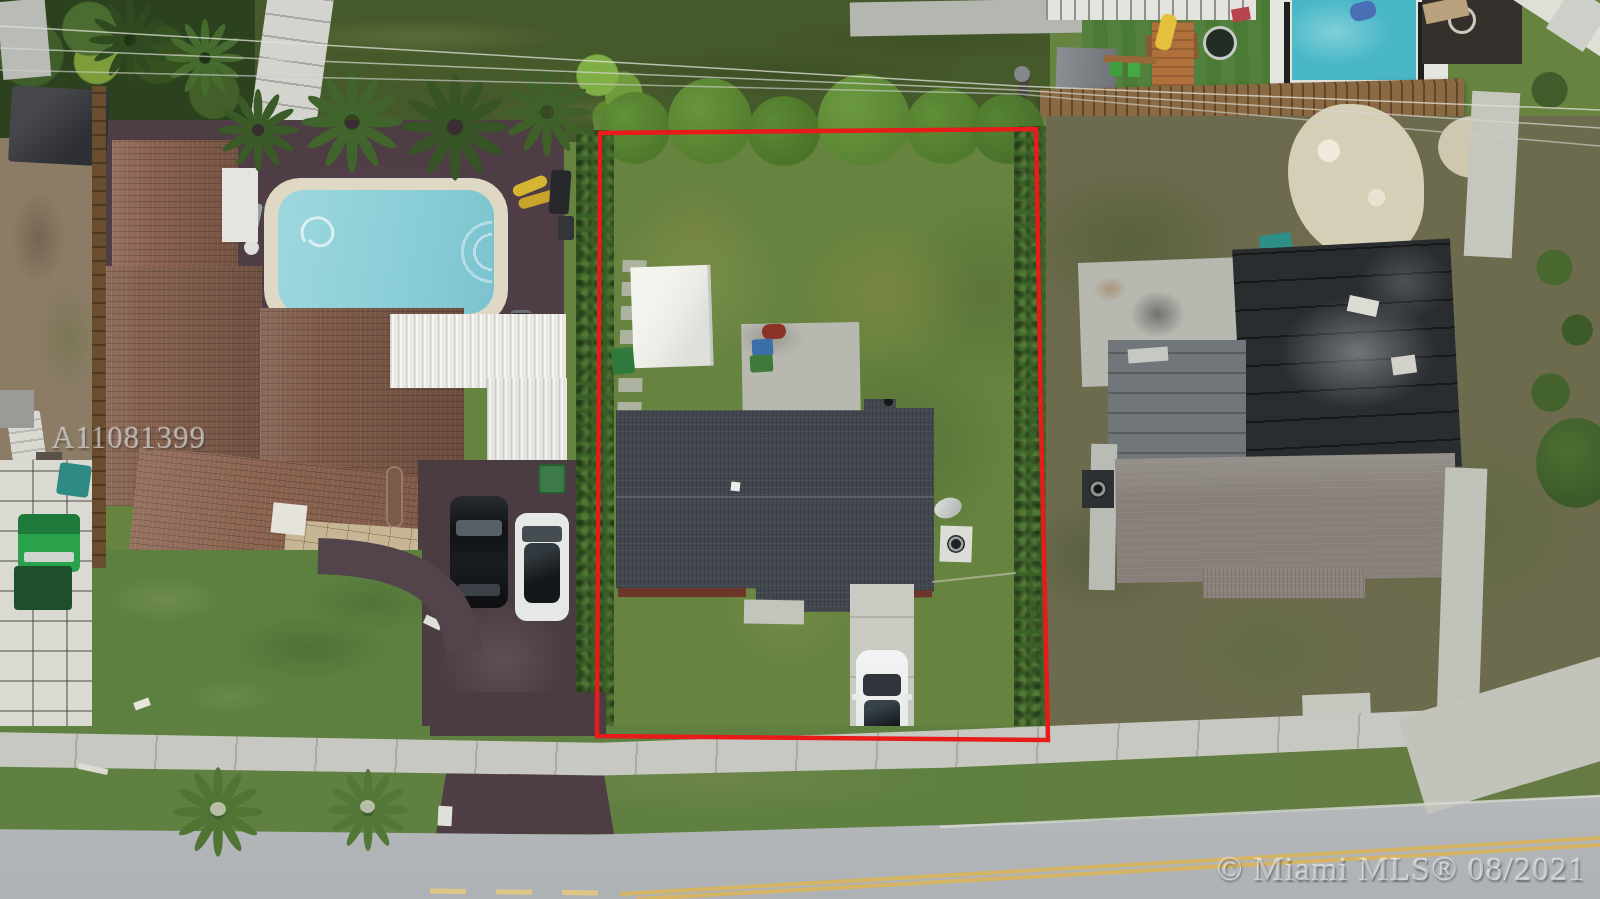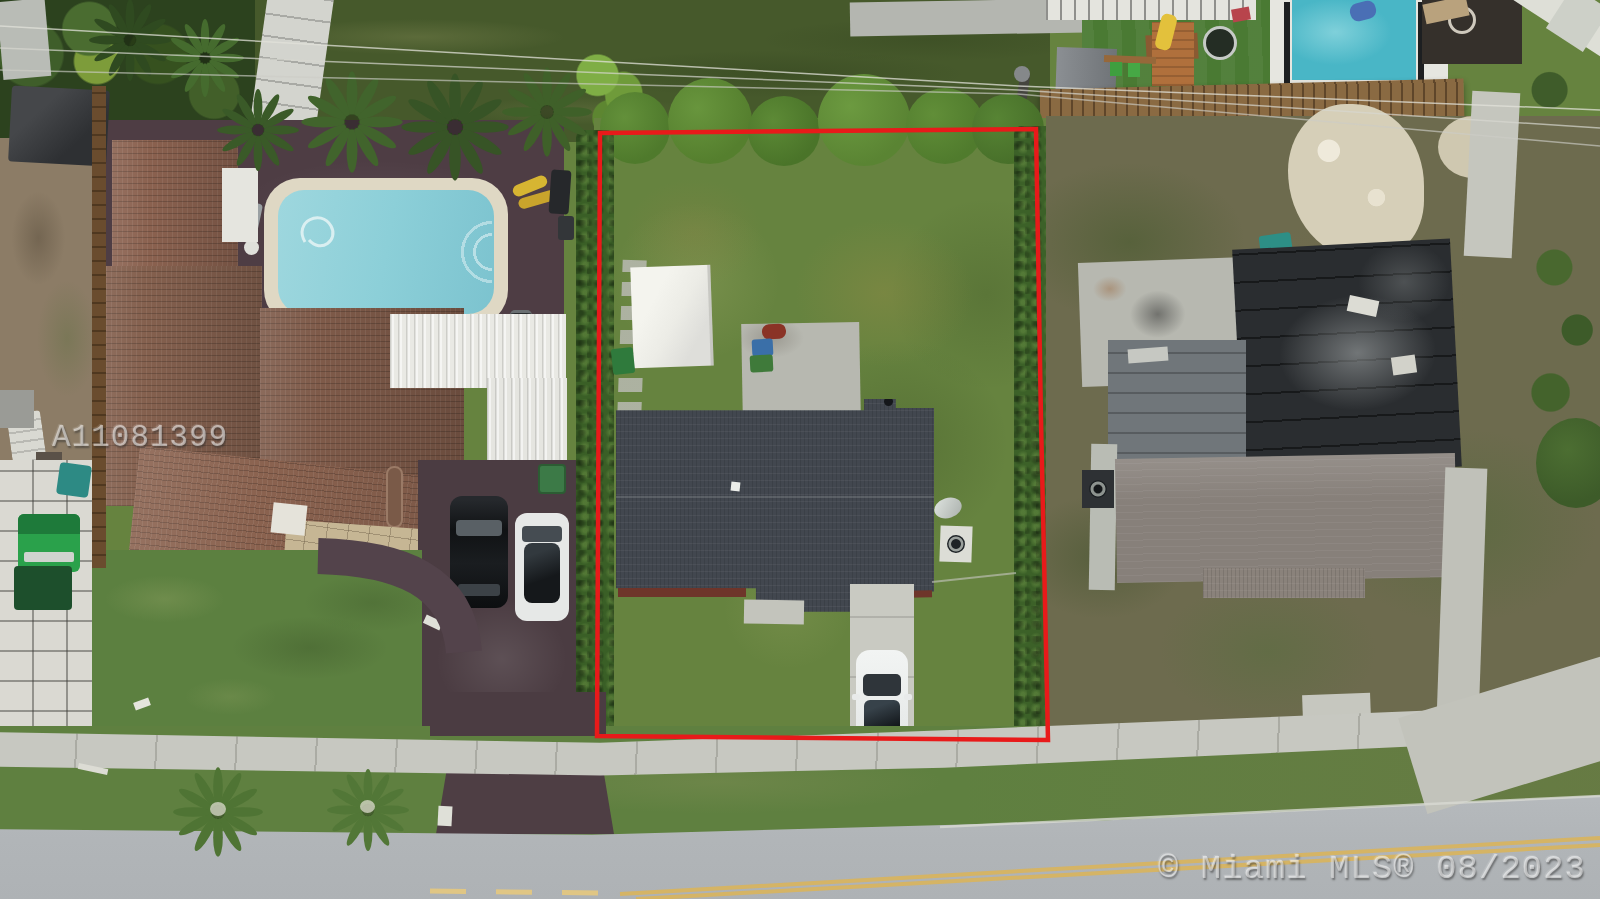--- a/index.html
+++ b/index.html
@@ -1,17 +1,17 @@
 <!DOCTYPE html>
 <html style="--grass: #66833f; --grass-front: #5c8040; --grass-back: #46592b; --turf: #4a7a33; --hedge: #3a5f26; --tree: #4f7a2c; --dirt: #8c7c66; --scrub: #6d6b4e; --sand: #d6cfb8; --road: #b3b6b9; --concrete: #c7c8c1; --concrete-dark: #b7b8b0; --asphalt: #4b3c42; --deck-wood: #4e3d44; --pavers-white: #dad9d2; --pavers-tan: #c6b694; --roof-brown: #8a614f; --roof-gray: #42474f; --roof-flat-dark: #2a2d30; --roof-shingle-light: #87807a; --roof-white: #e9e9e4; --shed-white: #ecece6; --pool-water: #8ccfd8; --pool-deck: #dfd8c4; --pool-blue: #49b6c6; --fence-wood: #8a6a42; --yellow-line: #d9b45c; --red-line: #e81a1a;"><head>
 <meta charset="utf-8">
 <style>
   html,body{margin:0;padding:0;background:#1a1a1a;}
   #canvas{position:relative;width:1600px;height:899px;overflow:hidden;
-    background:var(--grass,#66833f);font-family:Liberation Mono, monospace;text-align:center;}
+    background:var(--grass,#66833f);font-family:Liberation Serif, serif;text-align:center;}
   .o{position:absolute;}
   .blob{border-radius:50%;}
   .mottle{background-image:
     radial-gradient(ellipse 26% 18% at 22% 26%, rgba(225,215,150,.14), transparent 70%),
     radial-gradient(ellipse 34% 24% at 66% 52%, rgba(15,28,8,.16), transparent 70%),
     radial-gradient(ellipse 20% 14% at 42% 78%, rgba(225,215,150,.10), transparent 70%),
     radial-gradient(ellipse 30% 22% at 85% 28%, rgba(15,28,8,.13), transparent 70%);}
   .tiles{background-image:
     linear-gradient(90deg, rgba(255,255,255,.10), transparent 30%, rgba(0,0,0,.16)),
     repeating-linear-gradient(0deg, rgba(0,0,0,.18) 0 1px, transparent 1px 6px),
@@ -304,15 +304,15 @@
     <polyline points="0,26 1018,86 1600,110" fill="none" stroke="rgba(225,225,218,.75)" stroke-width="1.5"></polyline>
     <polyline points="0,48 1018,90 1600,128" fill="none" stroke="rgba(215,215,208,.70)" stroke-width="1.5"></polyline>
     <polyline points="0,70 1018,94 1600,146" fill="none" stroke="rgba(205,205,198,.65)" stroke-width="1.5"></polyline>
     <path d="M620,894 L1600,838" fill="none" stroke="var(--yellow-line,#d9b45c)" stroke-width="4" opacity=".9"></path>
     <path d="M636,899 L1600,845" fill="none" stroke="var(--yellow-line,#d9b45c)" stroke-width="4" opacity=".9"></path>
     <path d="M430,891 L600,893" fill="none" stroke="#e0c684" stroke-width="5" stroke-dasharray="36 30"></path>
     <polygon fill="none" style="stroke:var(--red-line,#e81a1a)" stroke-width="4.5" stroke-linejoin="miter" points="600,133 1036,129 1041,420 1048,740 597,736"></polygon>
   </svg>
 
   <div class="o wm" style="left:52px;top:420px;font-size:31px;">A11081399</div>
-  <div class="o wm" style="right:14px;top:850px;font-size:34px;">© Miami MLS® 08/2023</div>
+  <div class="o wm" style="right:14px;top:850px;font-size:34px;">© Miami MLS® 08/2021</div>
 
 </div>
 
 </body></html>

